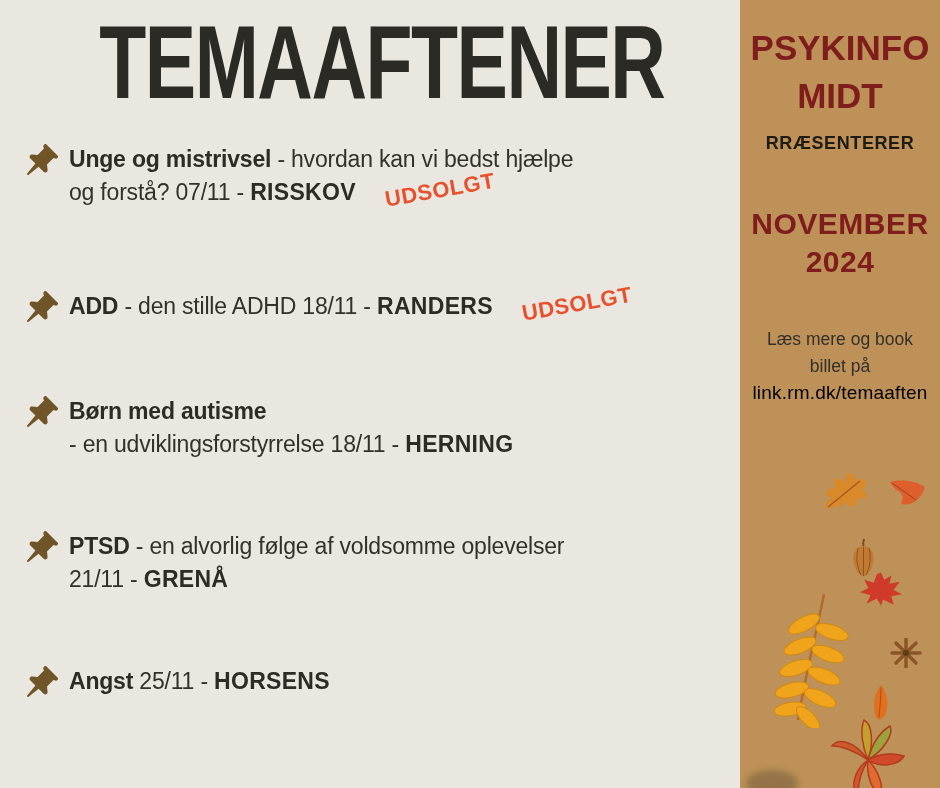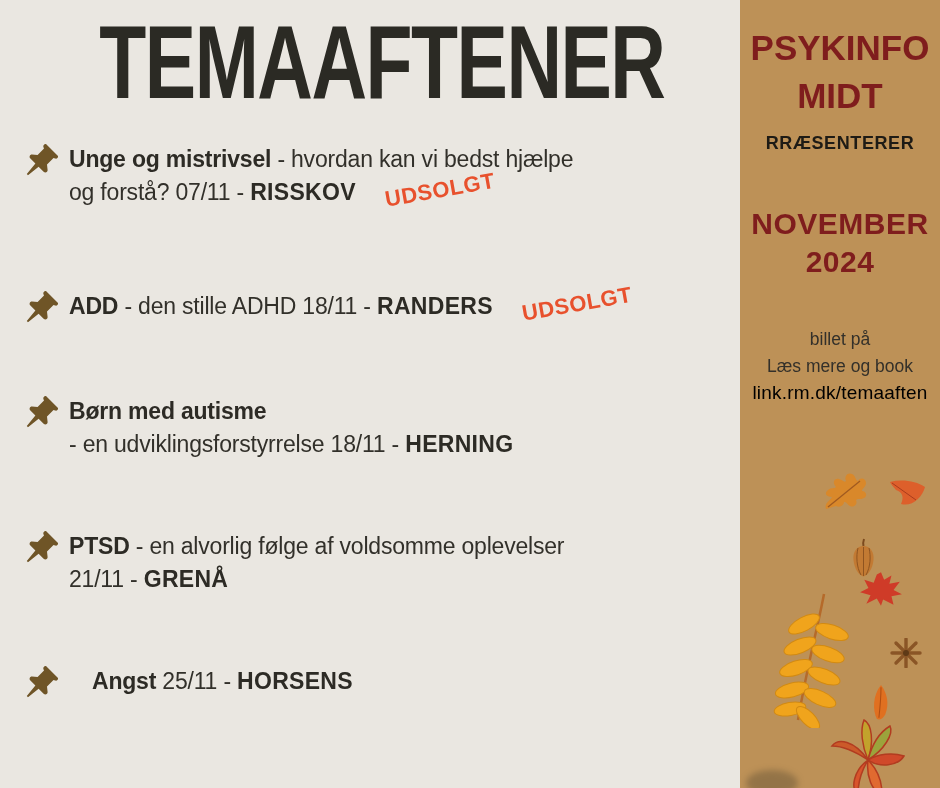--- a/index.html
+++ b/index.html
@@ -14,21 +14,21 @@
            color:#2b2a24; letter-spacing:-2px; transform:scaleX(0.74); transform-origin:center; white-space:nowrap; }
 
   .event { position:absolute; left:25px; display:flex; align-items:flex-start; width:700px; }
   .pin { flex:0 0 36px; width:36px; height:36px; margin-top:-2px; }
   .pin svg { width:36px; height:36px; display:block; }
   .event-text { margin-left:8px; font-size:23px; line-height:33px; color:#32302a; letter-spacing:-0.2px; }
   .event-text b { font-weight:700; color:#2d2b25; }
   .loc { font-weight:700; color:#9d5e35; letter-spacing:0.3px; }
   .soldout { display:inline-block; font-weight:700; color:#e8512d; font-size:22px; letter-spacing:0.5px;
              transform:rotate(-10deg) translateY(7px); transform-origin:left center; margin-left:28px; }
-  .ev1 { top:143px; } .ev2 { top:290px; } .ev3 { top:395px; } .ev4 { top:530px; } .ev5 { top:665px;gap:23px; }
+  .ev1 { top:143px; } .ev2 { top:290px; } .ev3 { top:395px; } .ev4 { top:530px; } .ev5 { top:665px; }
 
   
   .sidebar { position:relative; width:200px; height:788px; background:#bd9157; overflow:hidden; }
   .sb-center { position:absolute; left:0; width:200px; text-align:center; }
   .brand { top:24px; font-size:35px; font-weight:800; line-height:1.36; color:#7f1d1d; letter-spacing:0; }
   .presents { top:133px; font-size:18px; font-weight:700; color:#1e1b15; letter-spacing:0.6px;text-align:center; }
   .month { top:182px; font-size:30px; font-weight:800; line-height:1.28; color:#7f1d1d; letter-spacing:0.5px;margin-top:23px; }
   .info { top:326px; font-size:17.5px; line-height:1.55; color:#33302a; }
   .link { top:382px; font-size:19px; color:#000000; letter-spacing:0.2px; }
 
@@ -117,22 +117,22 @@
     </div>
 
     <div class="sb-center presents">RRÆSENTERER</div>
 
     <div class="sb-center month">
       <div>NOVEMBER</div>
       <div>2024</div>
     </div>
 
     <div class="sb-center info">
+      <div>Læs mere og book</div>
       <div>billet på</div>
-      <div>Læs mere og book</div>
     </div>
 
     <div class="sb-center link">link.rm.dk/temaaften</div>
 
     <div class="leaf" style="left:82px; top:468px;">
       <svg width="48" height="46" viewBox="0 0 48 44">
         <path fill="#d9882a" d="M4 40 C2 34 8 32 10 28 C4 28 2 24 6 21 C10 18 12 20 14 18 C10 14 12 9 17 10 C21 11 22 14 24 12 C22 7 26 3 30 5 C34 7 33 11 36 12 C38 8 44 9 44 14 C44 18 40 19 40 22 C44 22 46 27 42 29 C38 31 36 29 34 31 C36 35 32 39 28 37 C25 35.5 25 33 22 33 C22 36 18 39 14 37 Z"></path>
         <path stroke="#a05a20" stroke-width="1.3" fill="none" d="M6 38 L38 12"></path>
       </svg>
     </div>

